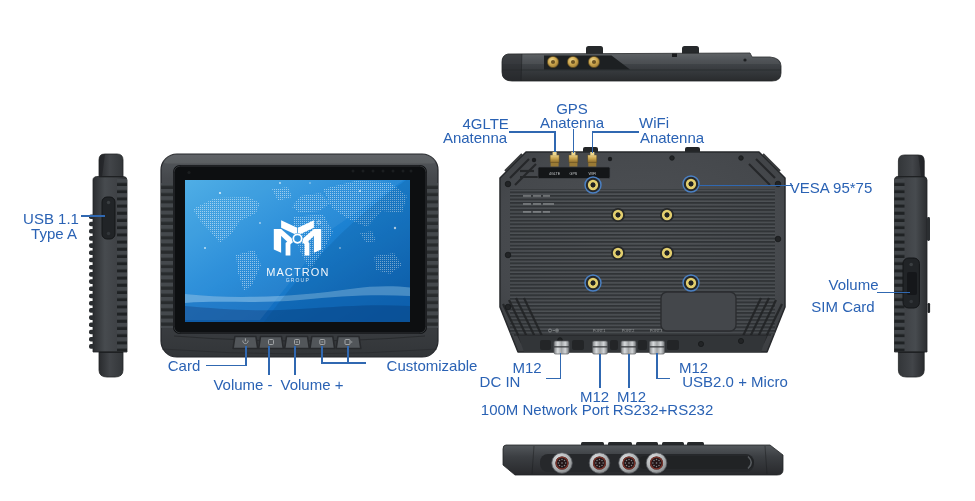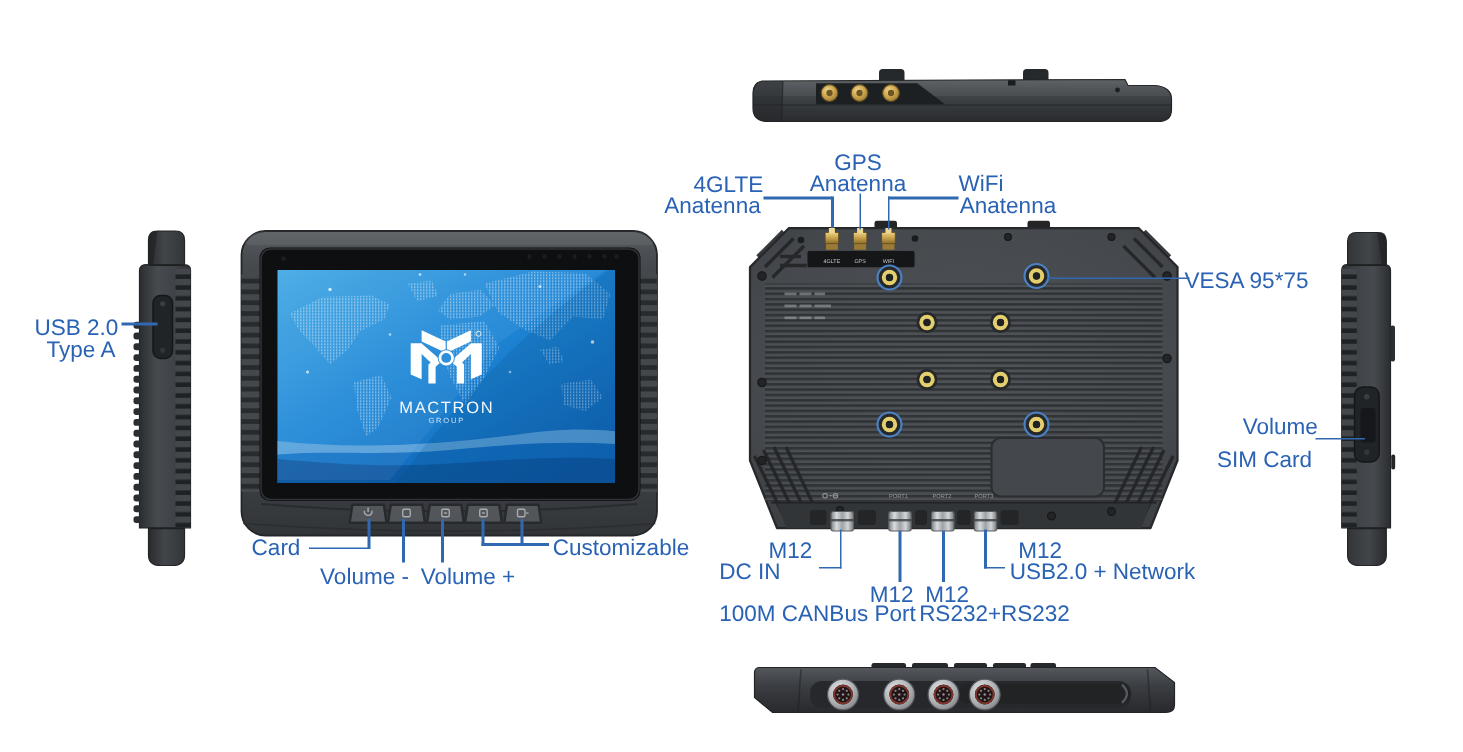--- a/index.html
+++ b/index.html
@@ -510,35 +510,35 @@
 <rect x="37" y="67" width="3" height="24" rx="1.4" fill="#2b2e31"></rect>
 <rect x="37.5" y="153" width="2.6" height="10" rx="1.2" fill="#232527"></rect>
 <rect x="13" y="108" width="16.4" height="50" rx="5.5" fill="#212427" stroke="#141618" stroke-width="1"></rect>
 <rect x="17" y="122" width="10" height="23" rx="2" fill="#15171a"></rect>
 <circle cx="21.2" cy="114.5" r="1.8" fill="#3a3e41"></circle>
 <circle cx="21.2" cy="151.5" r="1.8" fill="#32363a"></circle>
 <line x1="8.4" y1="26.8" x2="34.2" y2="26.8" stroke="#1d1f21" stroke-width="1"></line>
 <line x1="8.4" y1="202.4" x2="34.2" y2="202.4" stroke="#1d1f21" stroke-width="1"></line>
 </svg>
 
-<div class="lbl" style="left:51px;top:210.5px">USB 2.0</div>
+<div class="lbl" style="left:51px;top:210.5px">USB 1.1</div>
 <div class="lbl" style="left:54px;top:226.4px">Type A</div>
 <div class="ln" style="left:81px;top:215px;width:24px;height:1.6px"></div>
 
 <div class="lbl" style="left:184px;top:358px">Card</div>
 <div class="ln" style="left:206px;top:364.6px;width:40px;height:1.6px"></div>
 <div class="ln" style="left:245px;top:346px;width:2px;height:20px"></div>
 
 <div class="lbl" style="left:243px;top:377px">Volume -</div>
 <div class="ln" style="left:268.2px;top:346px;width:2px;height:29px"></div>
 
 <div class="lbl" style="left:312px;top:377px">Volume +</div>
 <div class="ln" style="left:294.2px;top:346px;width:2px;height:29px"></div>
 
-<div class="lbl" style="left:414px;top:358px">Customizable</div>
+<div class="lbl" style="left:432px;top:358px">Customizable</div>
 <div class="ln" style="left:320.8px;top:346px;width:2px;height:18px"></div>
 <div class="ln" style="left:347.2px;top:346px;width:2px;height:18px"></div>
 <div class="ln" style="left:321.2px;top:362.4px;width:45px;height:1.6px"></div>
 
 <div class="lbl" style="left:485.6px;top:116px">4GLTE</div>
 <div class="lbl" style="left:475px;top:130px">Anatenna</div>
 <div class="ln" style="left:509px;top:131px;width:46px;height:1.6px"></div>
 <div class="ln" style="left:554.2px;top:131px;width:1.6px;height:21px"></div>
 
 <div class="lbl" style="left:572px;top:100.5px">GPS</div>
@@ -556,23 +556,23 @@
 <div class="lbl" style="left:853.5px;top:276.5px">Volume</div>
 <div class="lbl" style="left:843px;top:299px">SIM Card</div>
 <div class="ln" style="left:877px;top:291.5px;width:33px;height:1.6px"></div>
 
 <div class="lbl" style="left:527px;top:360px">M12</div>
 <div class="lbl" style="left:500px;top:373.5px">DC IN</div>
 <div class="ln" style="left:546px;top:377.8px;width:15px;height:1.6px"></div>
 <div class="ln" style="left:559.5px;top:353px;width:1.6px;height:26px"></div>
 
 <div class="lbl" style="left:594.5px;top:388.5px">M12</div>
-<div class="lbl" style="left:545px;top:402px">100M CANBus Port</div>
+<div class="lbl" style="left:545px;top:402px">100M Network Port</div>
 <div class="ln" style="left:599px;top:354px;width:1.6px;height:34px"></div>
 
 <div class="lbl" style="left:631.5px;top:388.5px">M12</div>
 <div class="lbl" style="left:663px;top:402px">RS232+RS232</div>
 <div class="ln" style="left:628px;top:354px;width:1.6px;height:34px"></div>
 
 <div class="lbl" style="left:693.5px;top:360px">M12</div>
-<div class="lbl" style="left:735px;top:374px">USB2.0 + Network</div>
+<div class="lbl" style="left:735px;top:374px">USB2.0 + Micro</div>
 <div class="ln" style="left:656px;top:353px;width:1.6px;height:26px"></div>
 <div class="ln" style="left:656px;top:377.8px;width:14px;height:1.6px"></div>
 
 </body></html>

